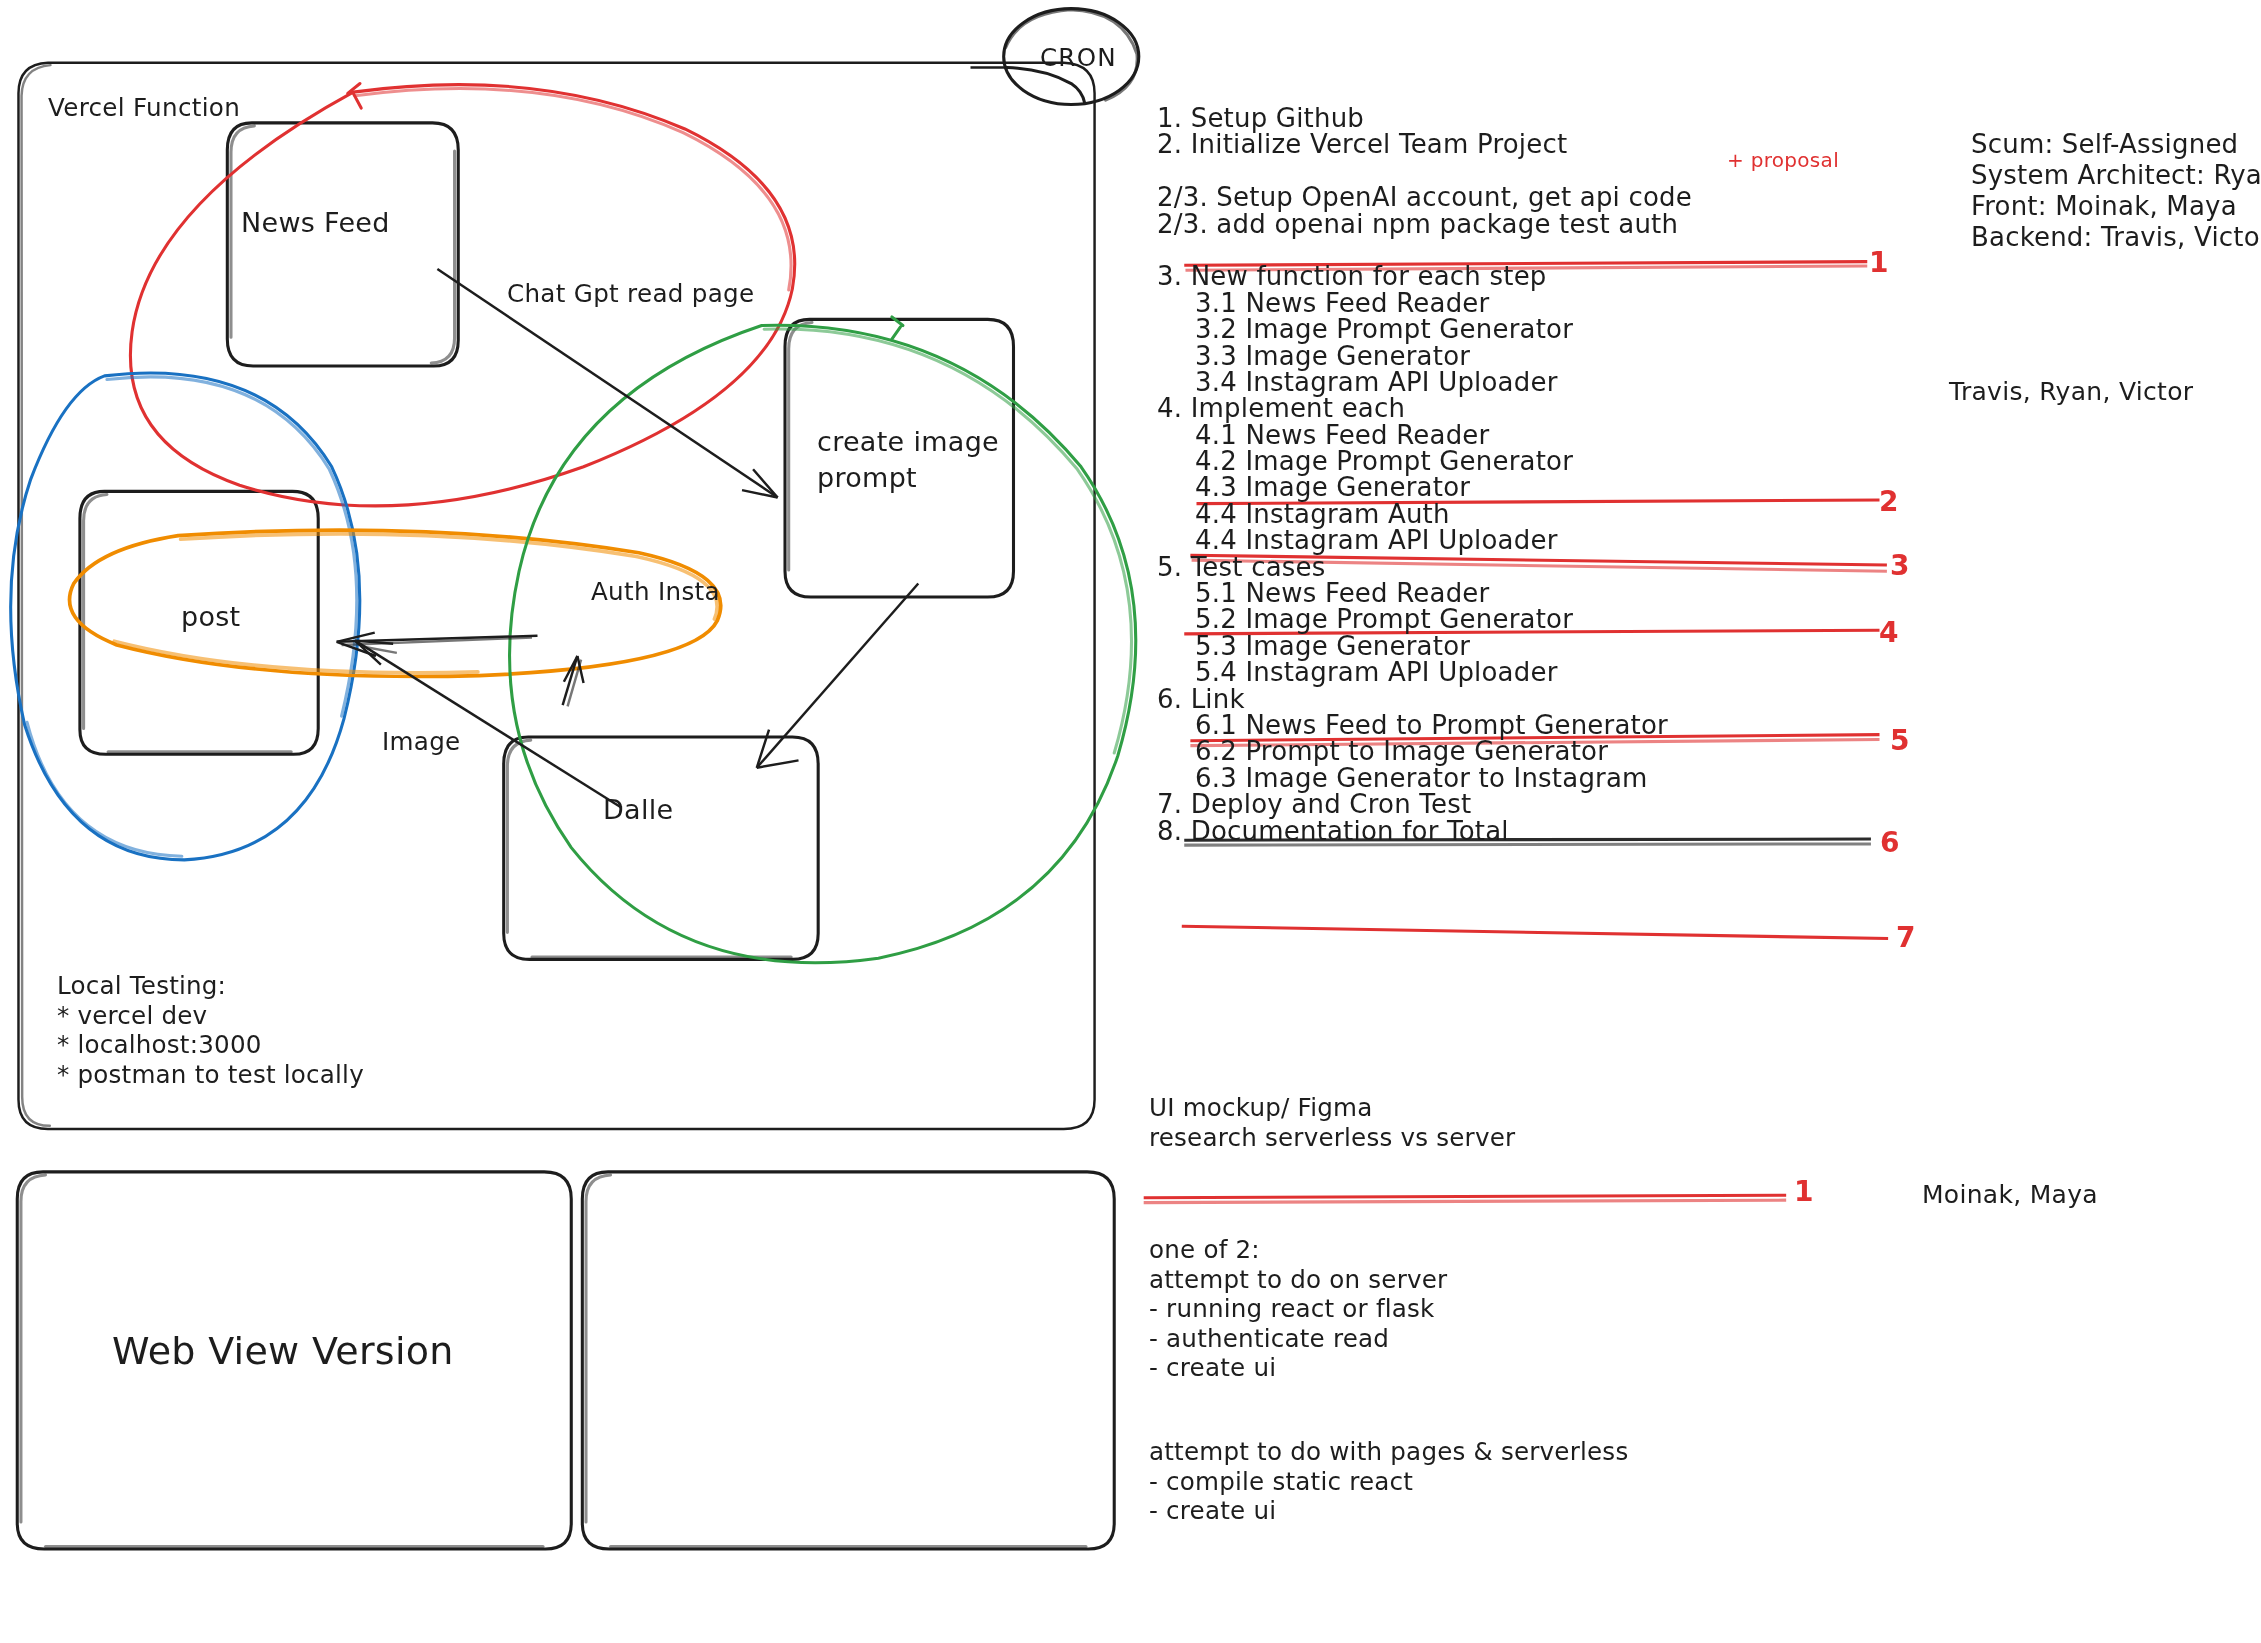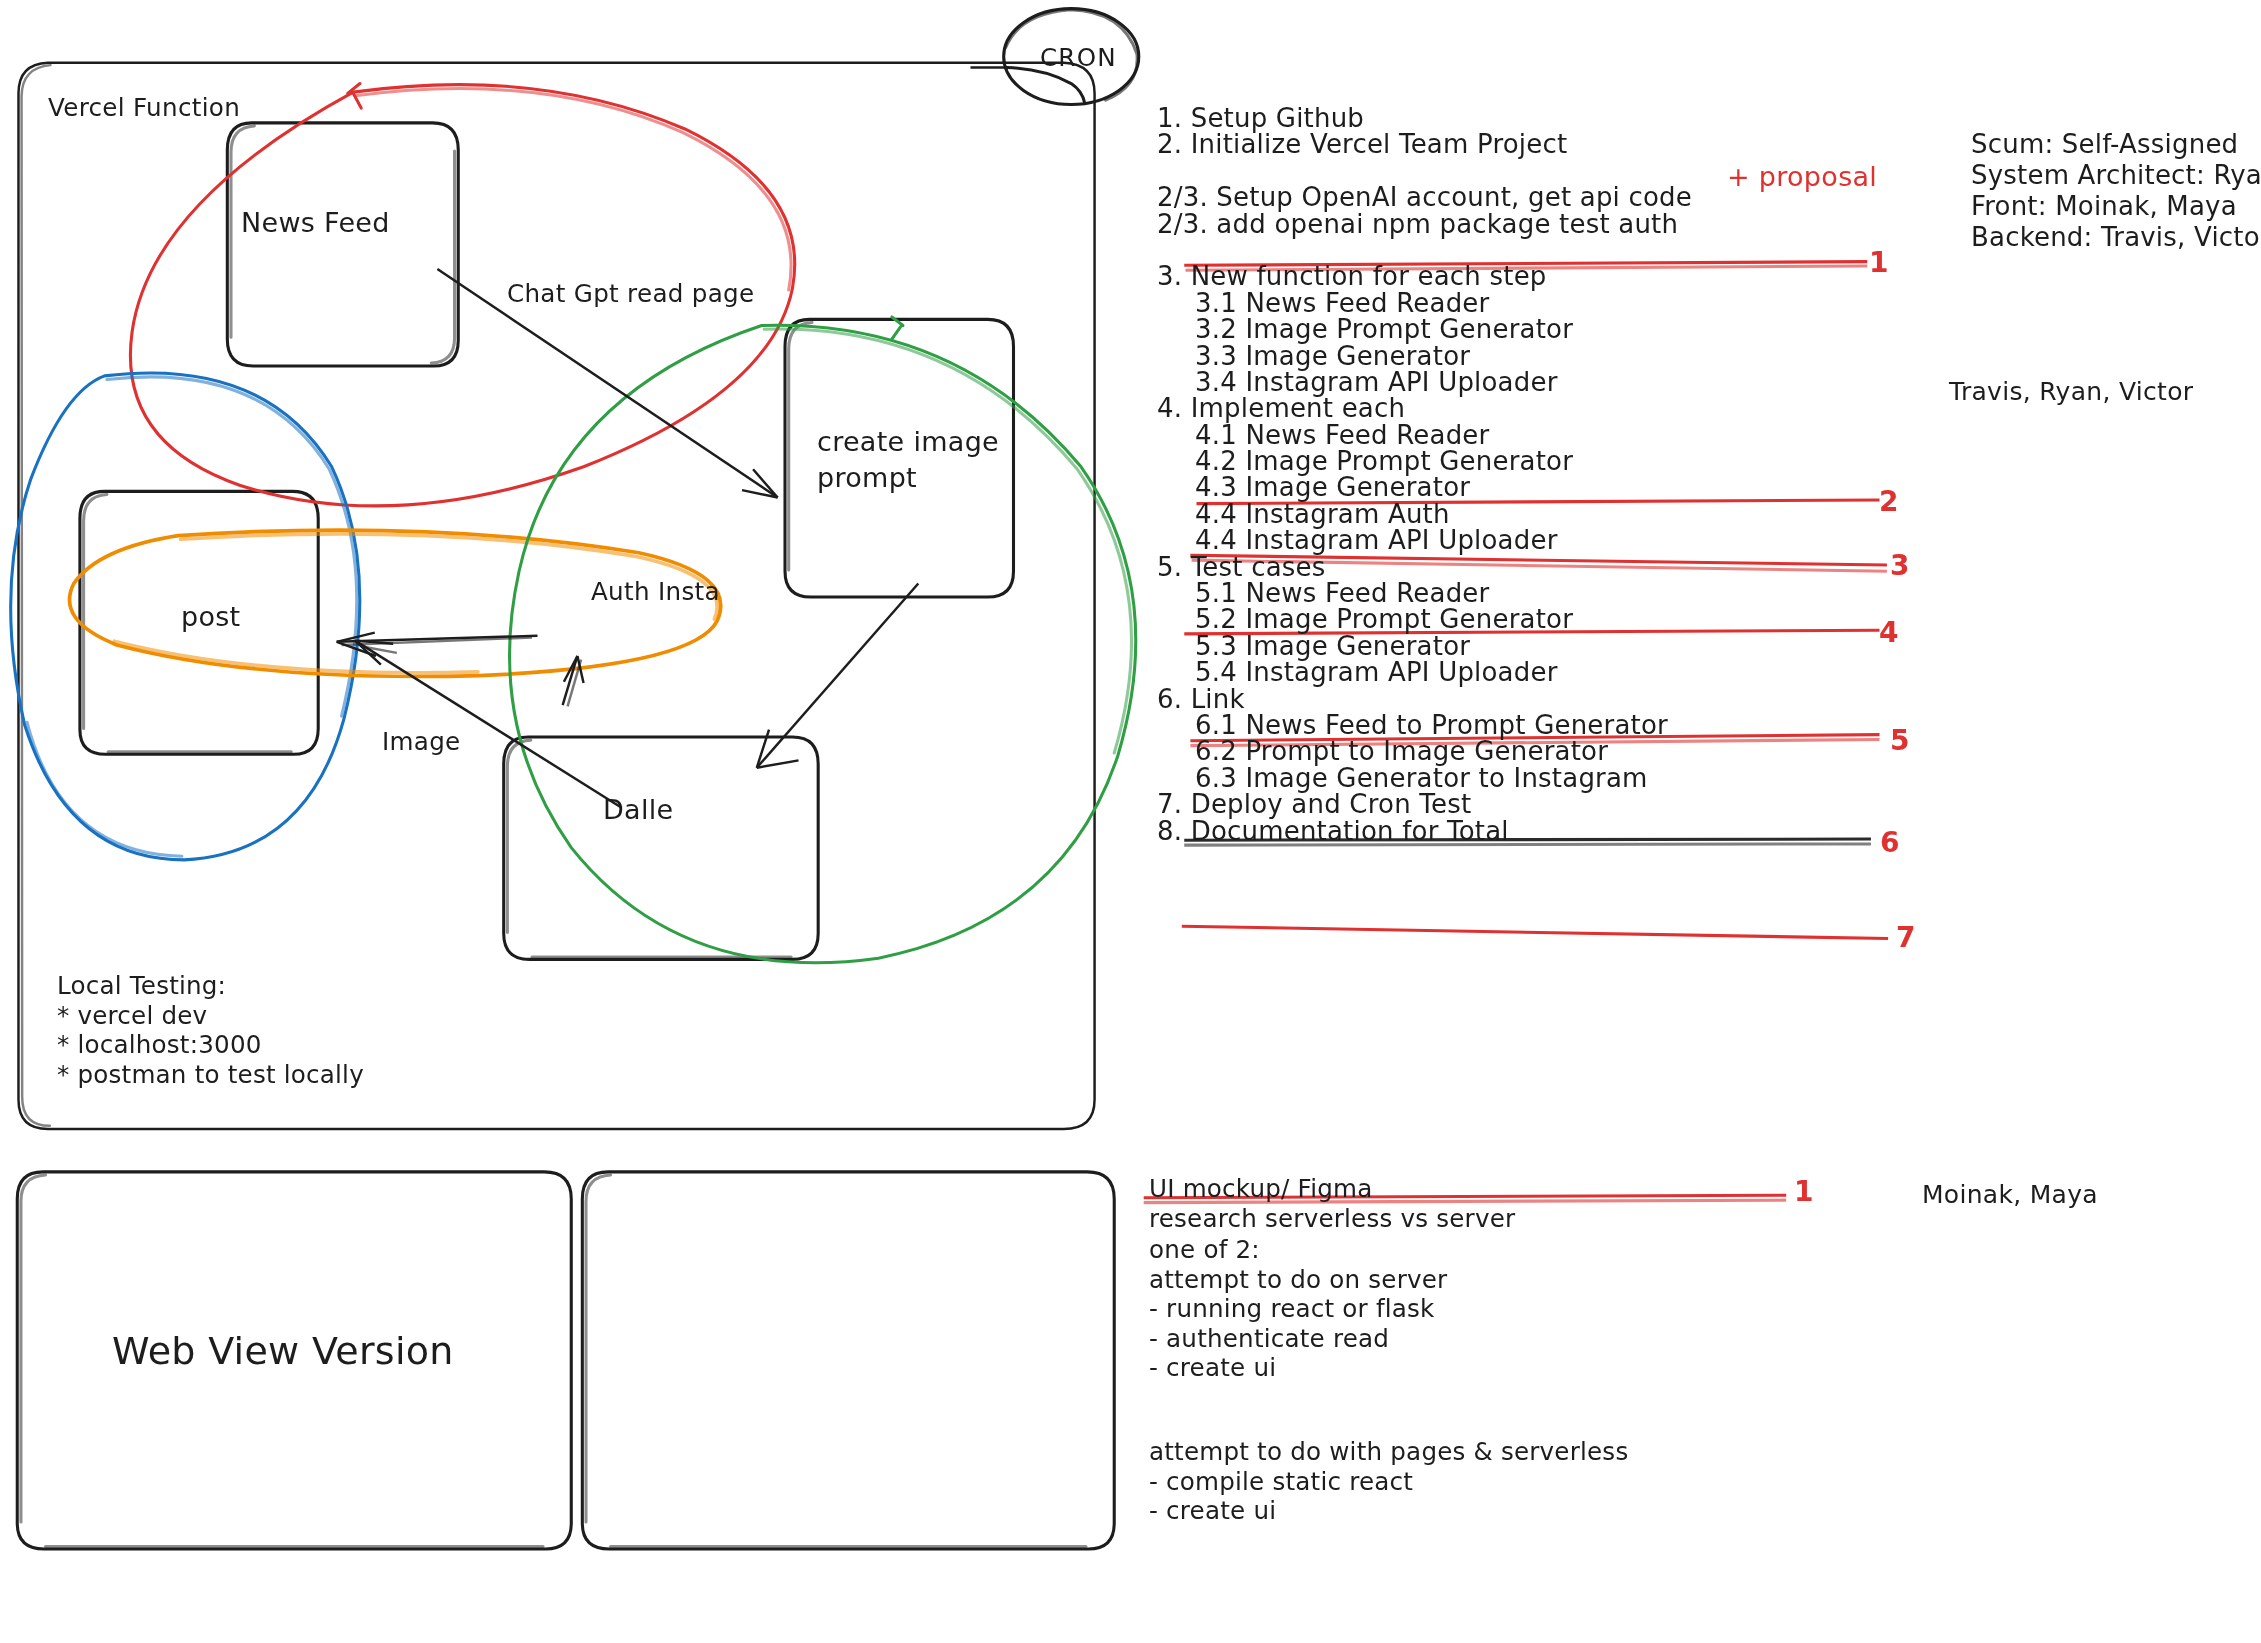--- a/index.html
+++ b/index.html
@@ -34,21 +34,21 @@
     letter-spacing: 0.3px;
     transform-origin: left top;
   }
   .red { color: #e03131; }
 
   
   .s-box      { font-size: 24.6px; }
   .s-node     { font-size: 27px; }
   .s-arrow    { font-size: 24.6px; }
   .s-cron     { font-size: 24.6px; letter-spacing: 1.2px; }
-  .s-list     { font-size: 27px; margin-top: 12px; }
+  .s-list     { font-size: 20px; }
   .s-big      { font-size: 38px; }
   .s-roles    { font-size: 25px; }
 
   .list-block { position: absolute; }
   .list-line  {
     font-family: "DejaVu Sans", sans-serif;
     font-size: 26px;
     color: #1d1d1d;
     white-space: pre;
     height: 26.4px;
@@ -301,21 +301,21 @@
     <div class="roles-line">Scum: Self-Assigned</div>
     <div class="roles-line">System Architect: Ryan</div>
     <div class="roles-line">Front: Moinak, Maya</div>
     <div class="roles-line">Backend: Travis, Victor</div>
   </div>
 
   <div class="hw s-roles" style="left:1949px; top:375px;">Travis, Ryan, Victor</div>
 
   <div class="hw s-roles" style="left:1922px; top:1178px;">Moinak, Maya</div>
 
-  <div class="list-block" style="left:1149px; top:1174px;">
+  <div class="list-block" style="left:1149px; top:1093px;">
     <div class="note-line">UI mockup/ Figma</div>
     <div class="note-line">research serverless vs server</div>
   </div>
 
   <div class="num-marker" style="left:1794px; top:1175px;">1</div>
 
   <div class="list-block" style="left:1149px; top:1235px;">
     <div class="note-line">one of 2:</div>
     <div class="note-line">attempt to do on server</div>
     <div class="note-line">- running react or flask</div>

